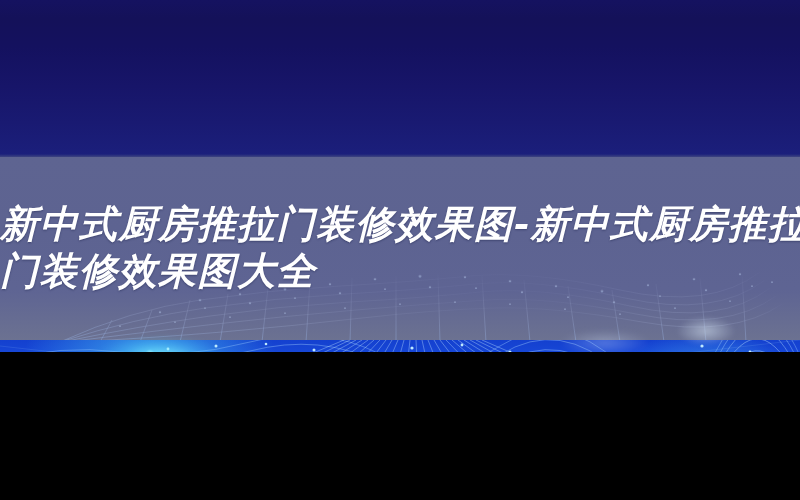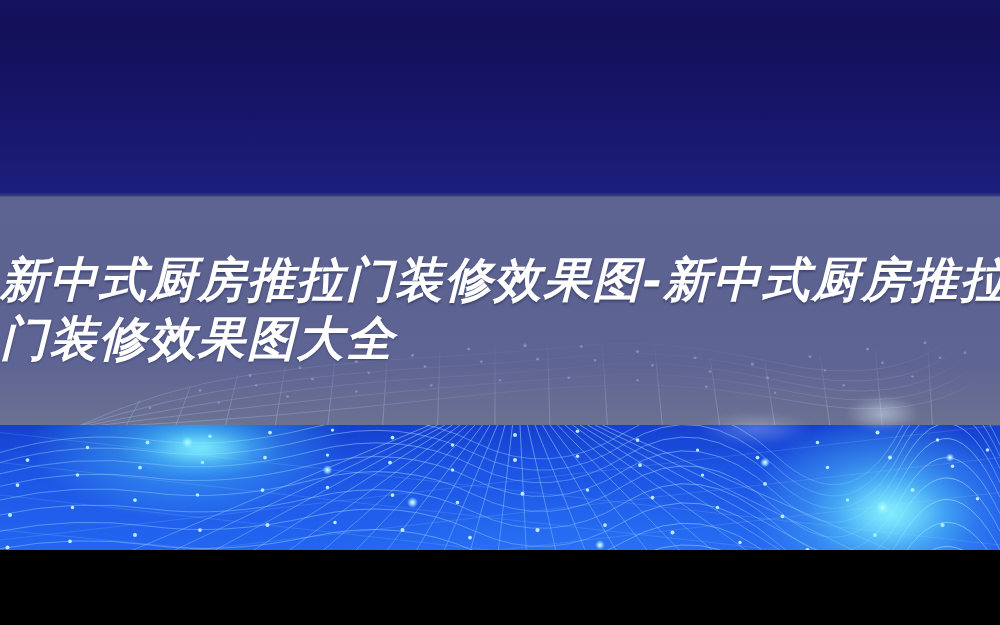--- a/index.html
+++ b/index.html
@@ -3,21 +3,21 @@
 <meta charset="utf-8">
 <style>
   html, body {
     margin: 0;
     padding: 0;
     background: #000;
   }
   #banner {
     position: relative;
     width: 800px;
-    height: 440px;
+    height: 352px;
     overflow: hidden;
     font-family: "Liberation Serif", "DejaVu Serif", serif;
     background: #14115c;
   }
 
   
   .sky {
     position: absolute;
     left: 0; top: 0;
     width: 800px;

